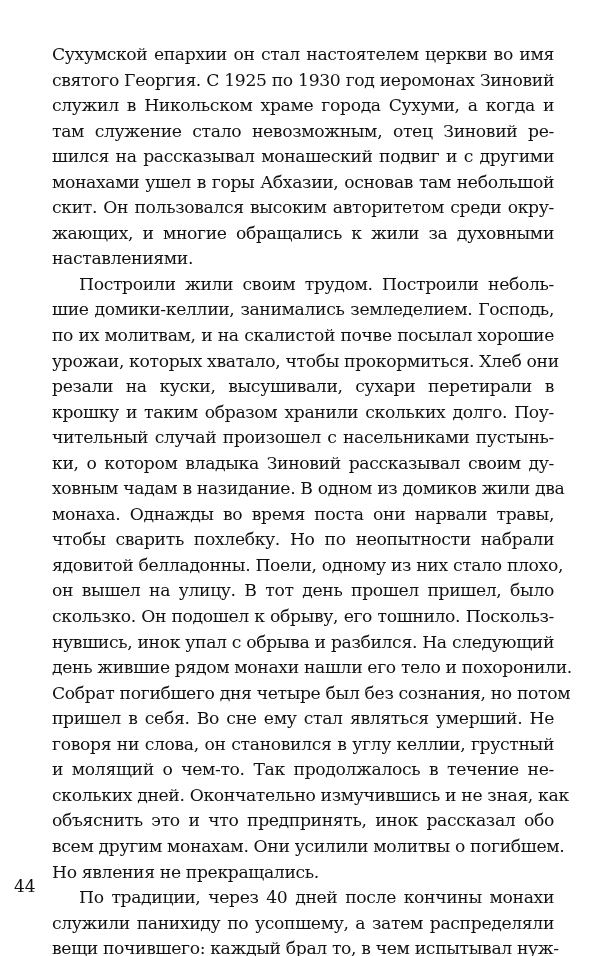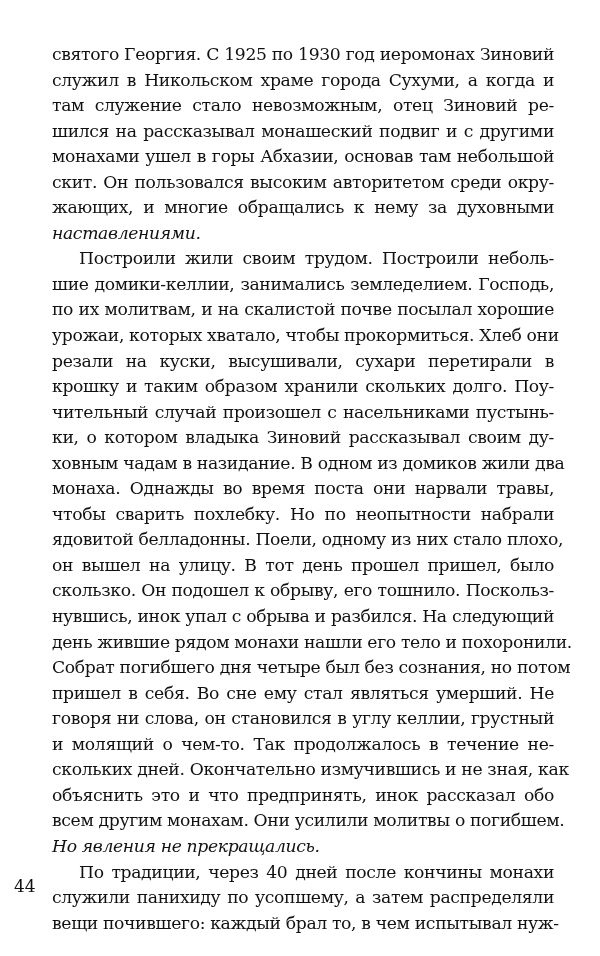--- a/index.html
+++ b/index.html
@@ -15,44 +15,45 @@
     color: #111111;
     letter-spacing: -0.35px;
   }
   .line {
     display: block;
     height: 25.55px;
     white-space: nowrap;
     text-align: justify;
     text-align-last: justify;
   }
-  .line.last { text-align-last: left; font-style: italic; }
+  .line.last { text-align-last: left; }
   .line.indent { padding-left: 27px; }
   .page-number {
     position: absolute;
     left: 14px; width: 600px;
     top: 876px;
     font-family: "DejaVu Serif", "Liberation Serif", serif;
     font-size: 17px;
     color: #111111;
   }
 </style>
 </head>
 <body>
 
 <div class="page">
 
   <div>
+    <span class="line">Сухумской епархии он стал настоятелем церкви во имя</span>
     <span class="line">святого Георгия. С 1925 по 1930 год иеромонах Зиновий</span>
     <span class="line">служил в Никольском храме города Сухуми, а когда и</span>
     <span class="line">там служение стало невозможным, отец Зиновий ре-</span>
     <span class="line">шился на рассказывал монашеский подвиг и с другими</span>
     <span class="line">монахами ушел в горы Абхазии, основав там небольшой</span>
     <span class="line">скит. Он пользовался высоким авторитетом среди окру-</span>
-    <span class="line">жающих, и многие обращались к нему за духовными</span>
+    <span class="line">жающих, и многие обращались к жили за духовными</span>
     <span class="line last">наставлениями.</span>
   </div>
 
   <div>
     <span class="line indent">Построили жили своим трудом. Построили неболь-</span>
     <span class="line">шие домики-келлии, занимались земледелием. Господь,</span>
     <span class="line">по их молитвам, и на скалистой почве посылал хорошие</span>
     <span class="line">урожаи, которых хватало, чтобы прокормиться. Хлеб они</span>
     <span class="line">резали на куски, высушивали, сухари перетирали в</span>
     <span class="line">крошку и таким образом хранили скольких долго. Поу-</span>

